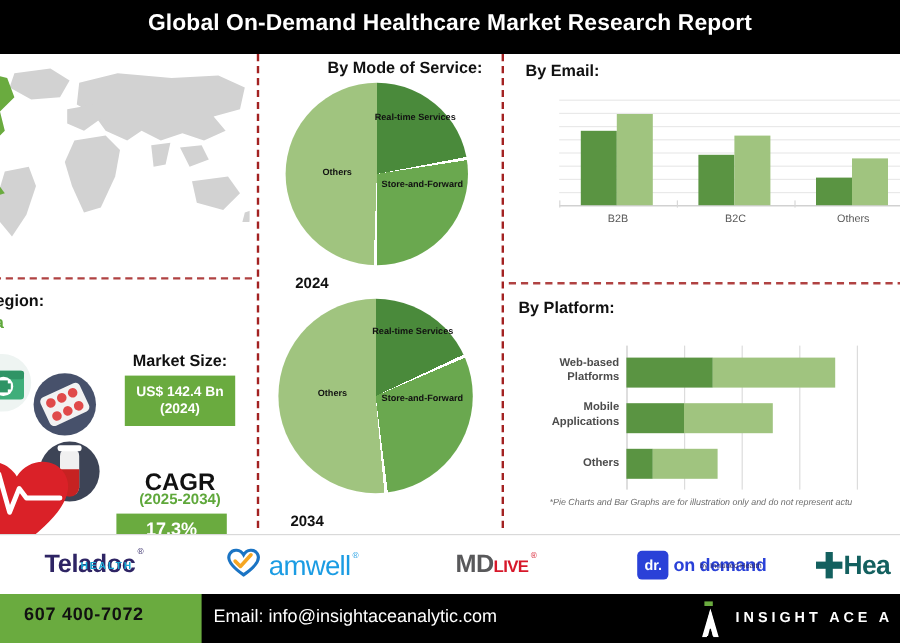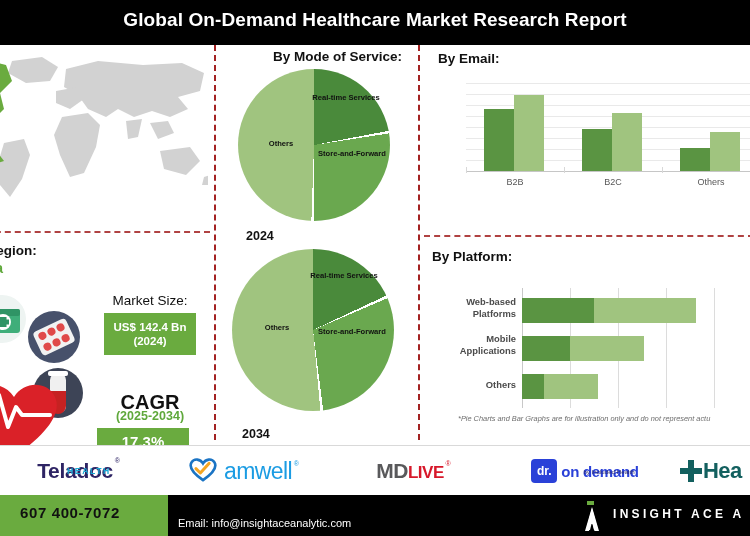--- a/index.html
+++ b/index.html
@@ -21,21 +21,21 @@
   
   .map-wrap{position:absolute;left:-62px;top:6px;width:270px;height:150px;}
   .region-head{position:absolute;left:-48px;top:198px;font-size:13.5px;font-weight:bold;color:#111;
     white-space:nowrap;}
   .region-name{position:absolute;left:-42px;top:215px;font-size:14px;font-weight:bold;color:#5fa83b;
     white-space:nowrap;}
 
   .icons-wrap{position:absolute;left:-34px;top:248px;width:150px;height:180px;}
 
   .ms-head{position:absolute;left:96px;top:248px;width:108px;text-align:center;font-size:13.5px;
-    font-weight:normal;color:#111;}
+    font-weight:bold;color:#111;}
   .ms-box{position:absolute;left:104px;top:268px;width:92px;height:42px;background:#6aab3f;
     display:flex;flex-direction:column;align-items:center;justify-content:center;color:#fff;
     font-size:11.5px;font-weight:bold;line-height:14px;text-align:center;}
   .cagr-head{position:absolute;left:96px;top:346px;width:108px;text-align:center;font-size:20px;
     font-weight:bold;color:#111;}
   .cagr-years{position:absolute;left:96px;top:364px;width:108px;text-align:center;font-size:12.5px;
     font-weight:bold;color:#5fa83b;}
   .cagr-box{position:absolute;left:97px;top:383px;width:92px;height:26px;background:#6aab3f;
     display:flex;align-items:center;justify-content:center;color:#fff;font-size:15px;font-weight:bold;}
 
@@ -69,35 +69,35 @@
 
   
   .teladoc-t{font-size:21px;font-weight:bold;color:#2e2464;letter-spacing:-.3px;
     font-family:"Liberation Sans",sans-serif;}
   .teladoc-h{position:absolute;right:2px;bottom:7px;font-size:8.6px;font-weight:bold;color:#19a7d4;
     letter-spacing:1.6px;}
   
   .amwell-t{font-size:23px;color:#1b9ce3;letter-spacing:-.6px;font-family:"Liberation Sans",sans-serif;}
   
   .md{font-size:21px;font-weight:bold;color:#59595b;letter-spacing:-.5px;}
-  .live{font-size:17px;font-weight:bold;color:#d7182a;letter-spacing:-.5px;}
+  .live{font-size:14px;font-weight:bold;color:#d7182a;letter-spacing:-.5px;}
   
   .drbadge{width:26px;height:24px;background:#2a41d8;border-radius:4px;color:#fff;font-size:12px;
     font-weight:bold;display:flex;align-items:center;justify-content:center;}
   .ondemand{font-size:15px;font-weight:bold;color:#2a41d8;letter-spacing:-.3px;}
   .included{font-size:6.2px;color:#2a2a6e;position:absolute;bottom:8px;right:4px;}
   
   .heal{font-size:22px;font-weight:bold;color:#13605f;letter-spacing:-.6px;}
 
   
   .footer{position:absolute;left:0;top:495px;width:750px;height:41px;background:#000;}
   .foot-green{position:absolute;left:0;top:0;width:168px;height:41px;background:#6aab3f;}
   .foot-phone{position:absolute;left:-30px;top:9px;width:200px;text-align:center;font-size:15px;
     font-weight:bold;color:#111;letter-spacing:.6px;white-space:nowrap;}
-  .foot-email{position:absolute;left:178px;top:10px;font-size:11px;color:#fff;white-space:nowrap;margin-top:12px;}
+  .foot-email{position:absolute;left:178px;top:10px;font-size:15px;color:#fff;white-space:nowrap;}
   .foot-brandmark{position:absolute;left:581px;top:6px;width:22px;height:30px;}
   .foot-brand{position:absolute;left:613px;top:12px;font-size:12px;font-weight:bold;color:#fff;
     letter-spacing:3.3px;white-space:nowrap;}
 </style>
 </head>
 <body>
 
 <div id="page">
 
   <div class="header">

